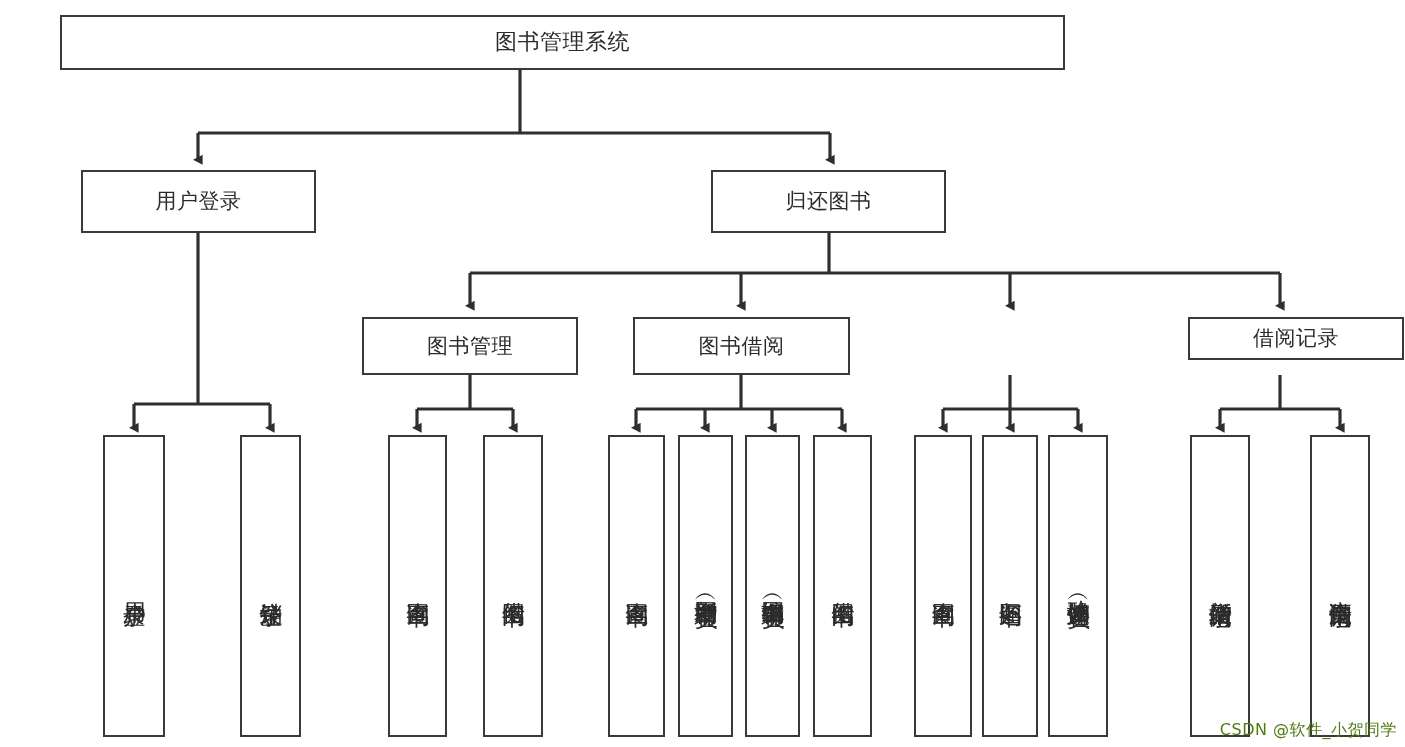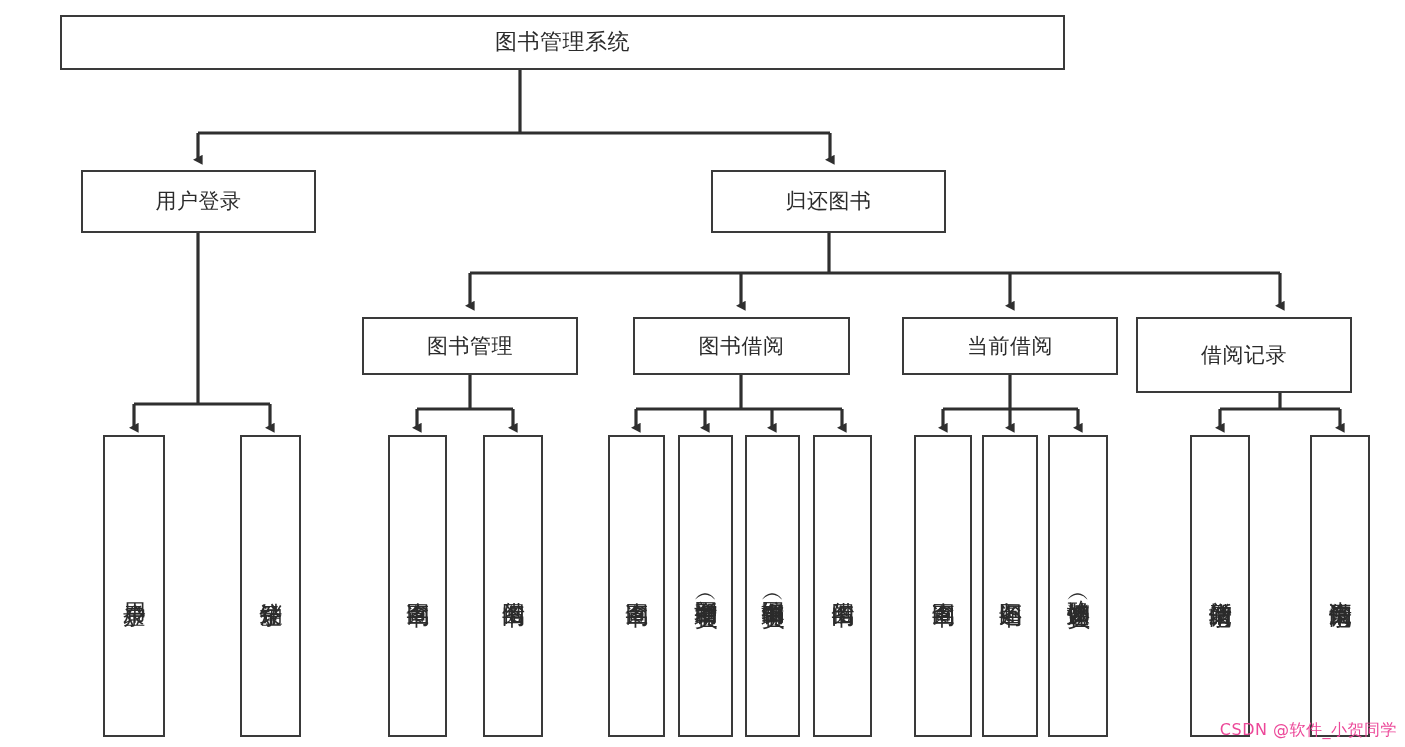--- a/index.html
+++ b/index.html
@@ -12,21 +12,21 @@
         justify-content:center;}
   .node .lbl{color:#2b2b2b;line-height:1.28;letter-spacing:.5px;
              text-align:center;white-space:pre-wrap;}
   .h-node .lbl{font-size:21px;}
   .root .lbl{font-size:22px;}
   .v-node{align-items:center;}
   .v-node .lbl{writing-mode:vertical-rl;text-orientation:upright;
                font-size:23px;line-height:1.12;letter-spacing:1px;
                max-height:292px;}
   .watermark{position:absolute;right:8px;bottom:6px;font-size:16px;
-             color:#ec4899;letter-spacing:.5px;white-space:nowrap;}
+             color:#4d7c0f;letter-spacing:.5px;white-space:nowrap;}
 </style>
 </head>
 <body>
 
 <div id="stage">
 
   <svg width="1405" height="747">
     <defs>
       <marker id="ah" markerWidth="10" markerHeight="10" refX="5.2" refY="5" orient="auto" markerUnits="userSpaceOnUse">
         <path d="M0,0.4 L10,0.4 L5,10 z" fill="#2f2f2f"></path>
@@ -86,24 +86,21 @@
   <div class="node h-node" style="left:711px;top:170px;width:235px;height:63px;">
     <span class="lbl">归还图书</span>
   </div>
 
   <div class="node h-node" style="left:362px;top:317px;width:216px;height:58px;">
     <span class="lbl">图书管理</span>
   </div>
   <div class="node h-node" style="left:633px;top:317px;width:217px;height:58px;align-items:center;">
     <span class="lbl">图书借阅</span>
   </div>
-  <div class="node h-node" style="left:902px;top:317px;width:216px;height:58px;">
-    <span class="lbl">当前借阅</span>
-  </div>
-  <div class="node h-node" style="left:1136px;top:317px;width:216px;height:76px;">
+  <div class="node h-node" style="left:1188px;top:317px;width:216px;height:43px;">
     <span class="lbl">借阅记录</span>
   </div>
 
   <div class="node v-node" style="left:103px;top:435px;width:62px;height:302px;">
     <span class="lbl">用户登录</span>
   </div>
   <div class="node v-node" style="left:240px;top:435px;width:61px;height:302px;">
     <span class="lbl">注销登录</span>
   </div>
 

